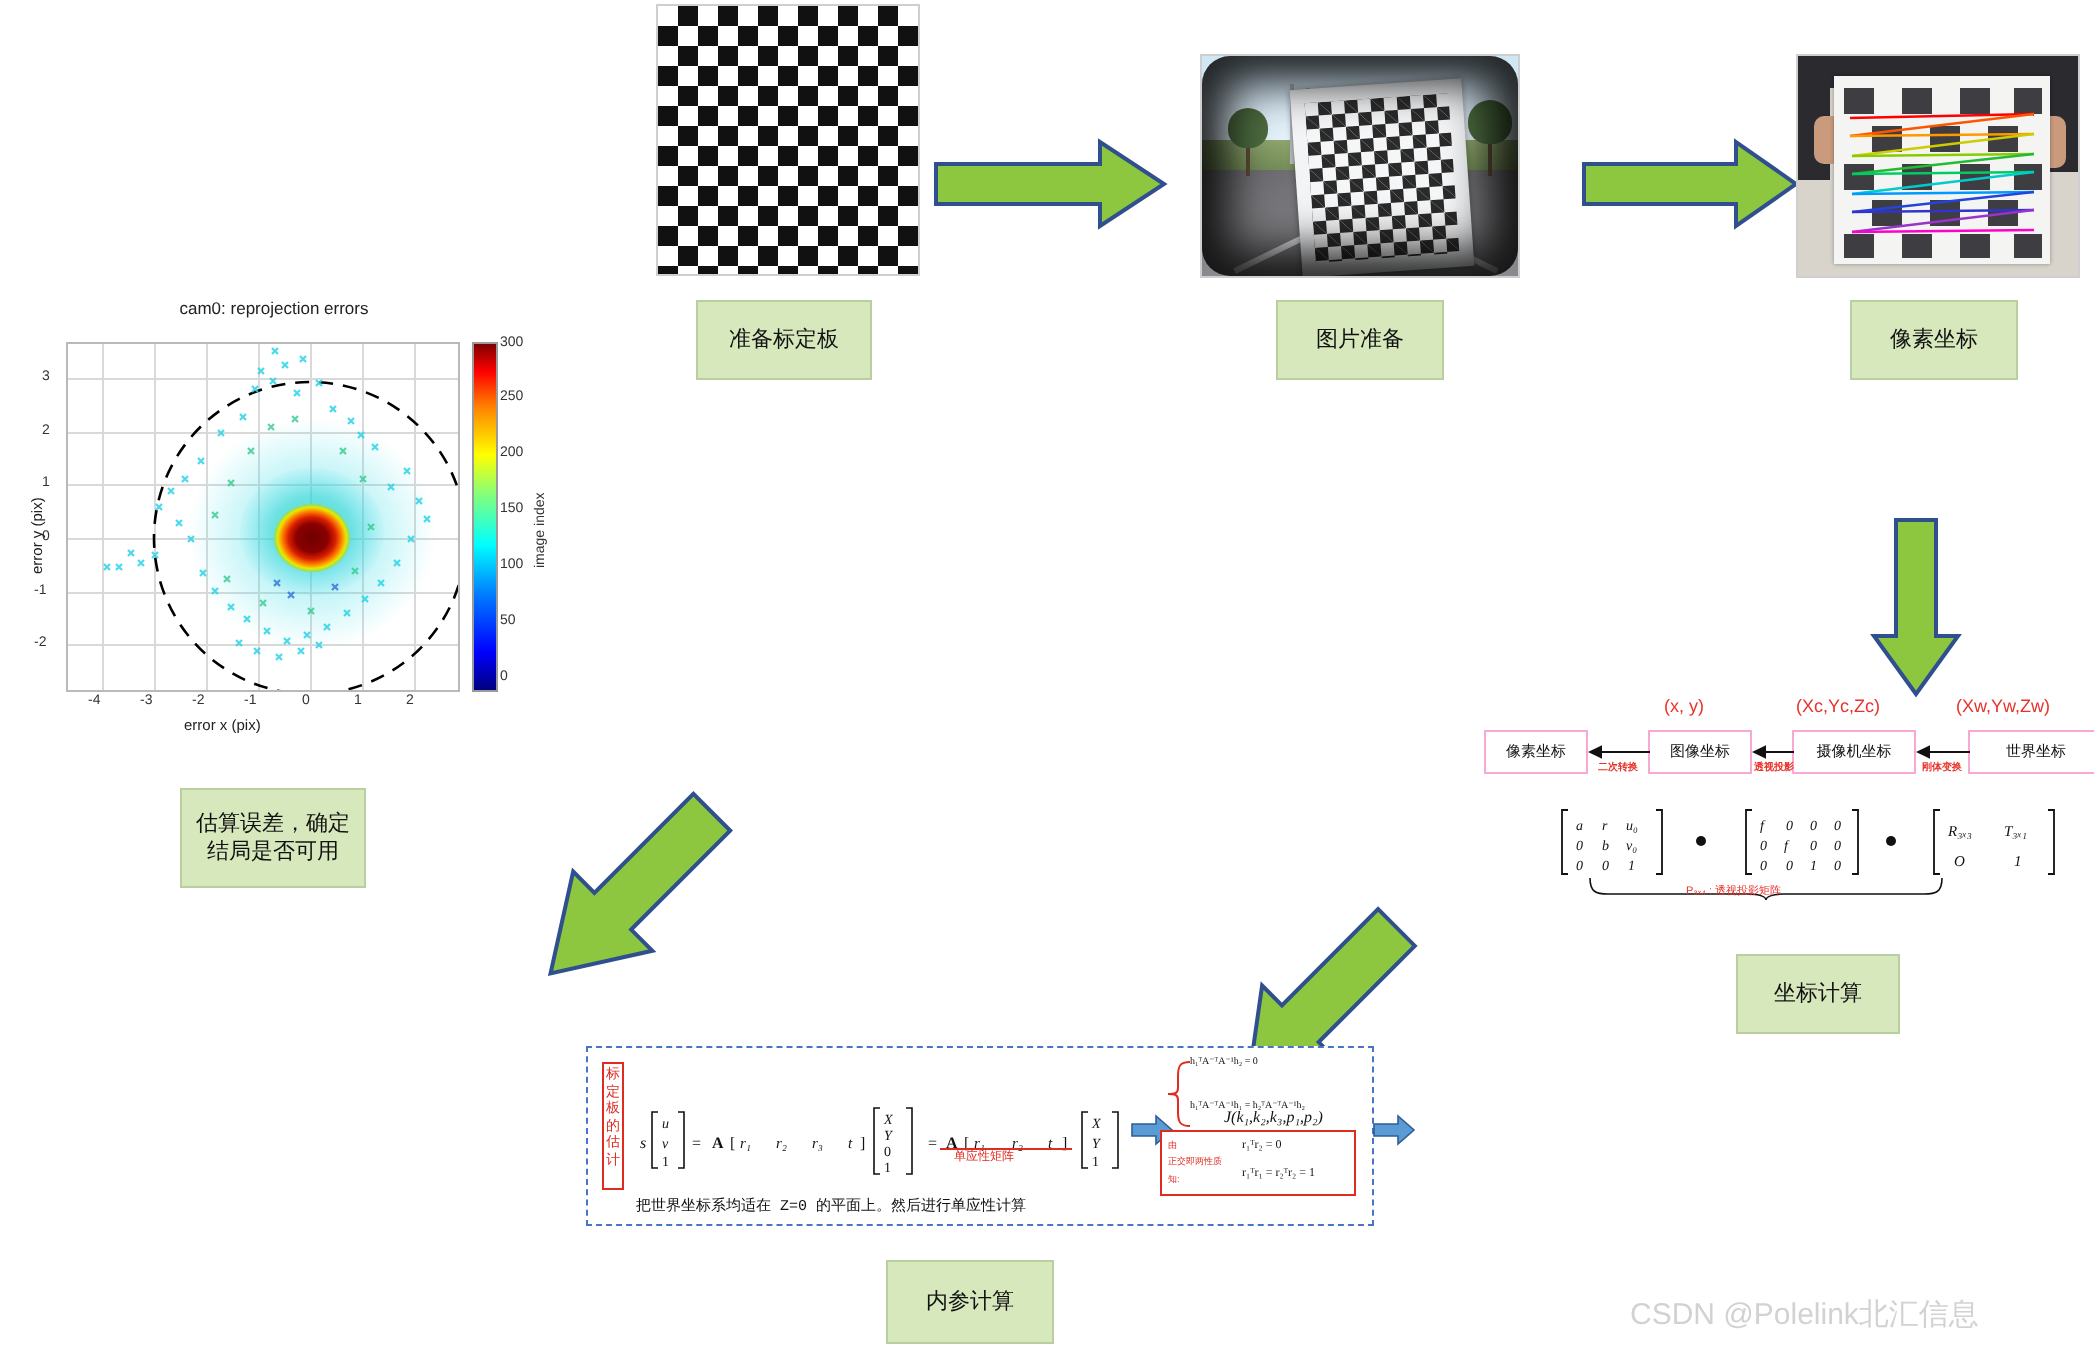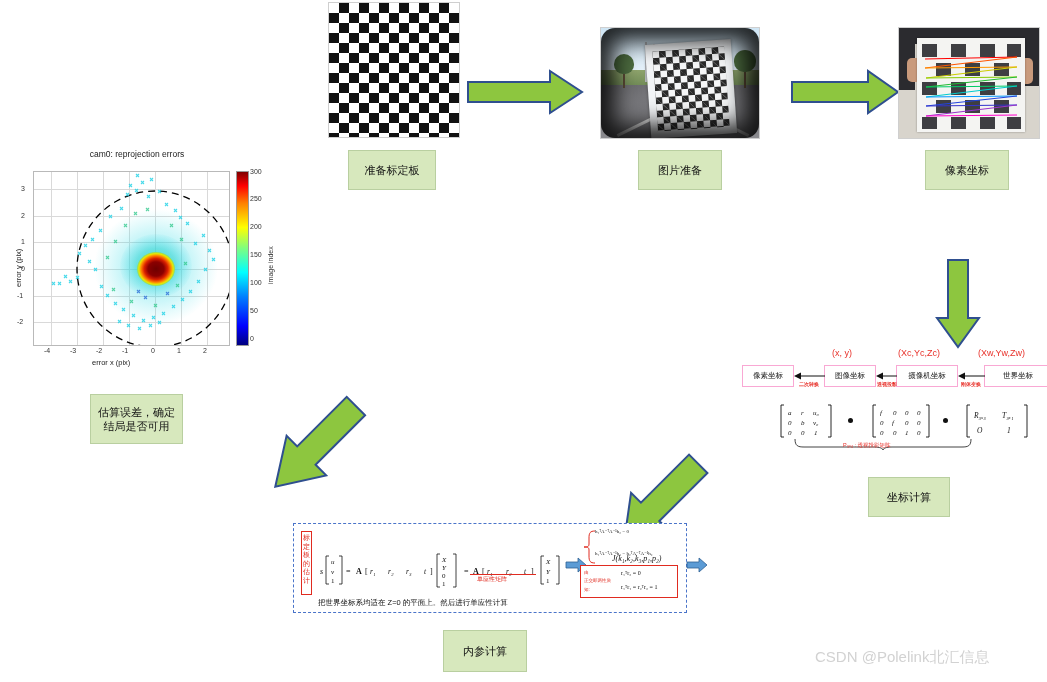--- a/index.html
+++ b/index.html
@@ -87,21 +87,21 @@
   
   .fblock{position:absolute;border:1px dashed #4a74c9;background:#fff;box-sizing:border-box;}
   .vlabel{position:absolute;border:1.5px solid #e02b20;color:#e02b20;
           font-size:7px;line-height:8.5px;text-align:center;width:11px;
           box-sizing:border-box;padding:2px 0;}
   .fm{position:absolute;font-family:"Liberation Serif","DejaVu Serif",serif;
       font-size:8px;color:#111;white-space:nowrap;}
   .fm-i{font-style:italic;}
   .redbox{position:absolute;border:1.2px solid #e02b20;box-sizing:border-box;background:#fff;}
   .bluearrow{position:absolute;}
-  .caption{position:absolute;font-size:7.5px;color:#111;white-space:nowrap;}
+  .caption{position:absolute;font-size:7.5px;color:#111;white-space:nowrap;font-family:Liberation Mono, monospace;}
   .redunder{position:absolute;background:#e02b20;height:1.2px;}
   .redtxt{position:absolute;color:#e02b20;font-size:6px;line-height:7px;white-space:nowrap;}
 
   .watermark{position:absolute;color:#d2d2d2;font-size:15px;white-space:nowrap;}
   .small-red-cap{position:absolute;color:#e8312a;font-size:5.5px;white-space:nowrap;}
 </style>
 </head>
 <body>
 
 <div class="photo abs" style="left:328px;top:2px;width:132px;height:136px;">

